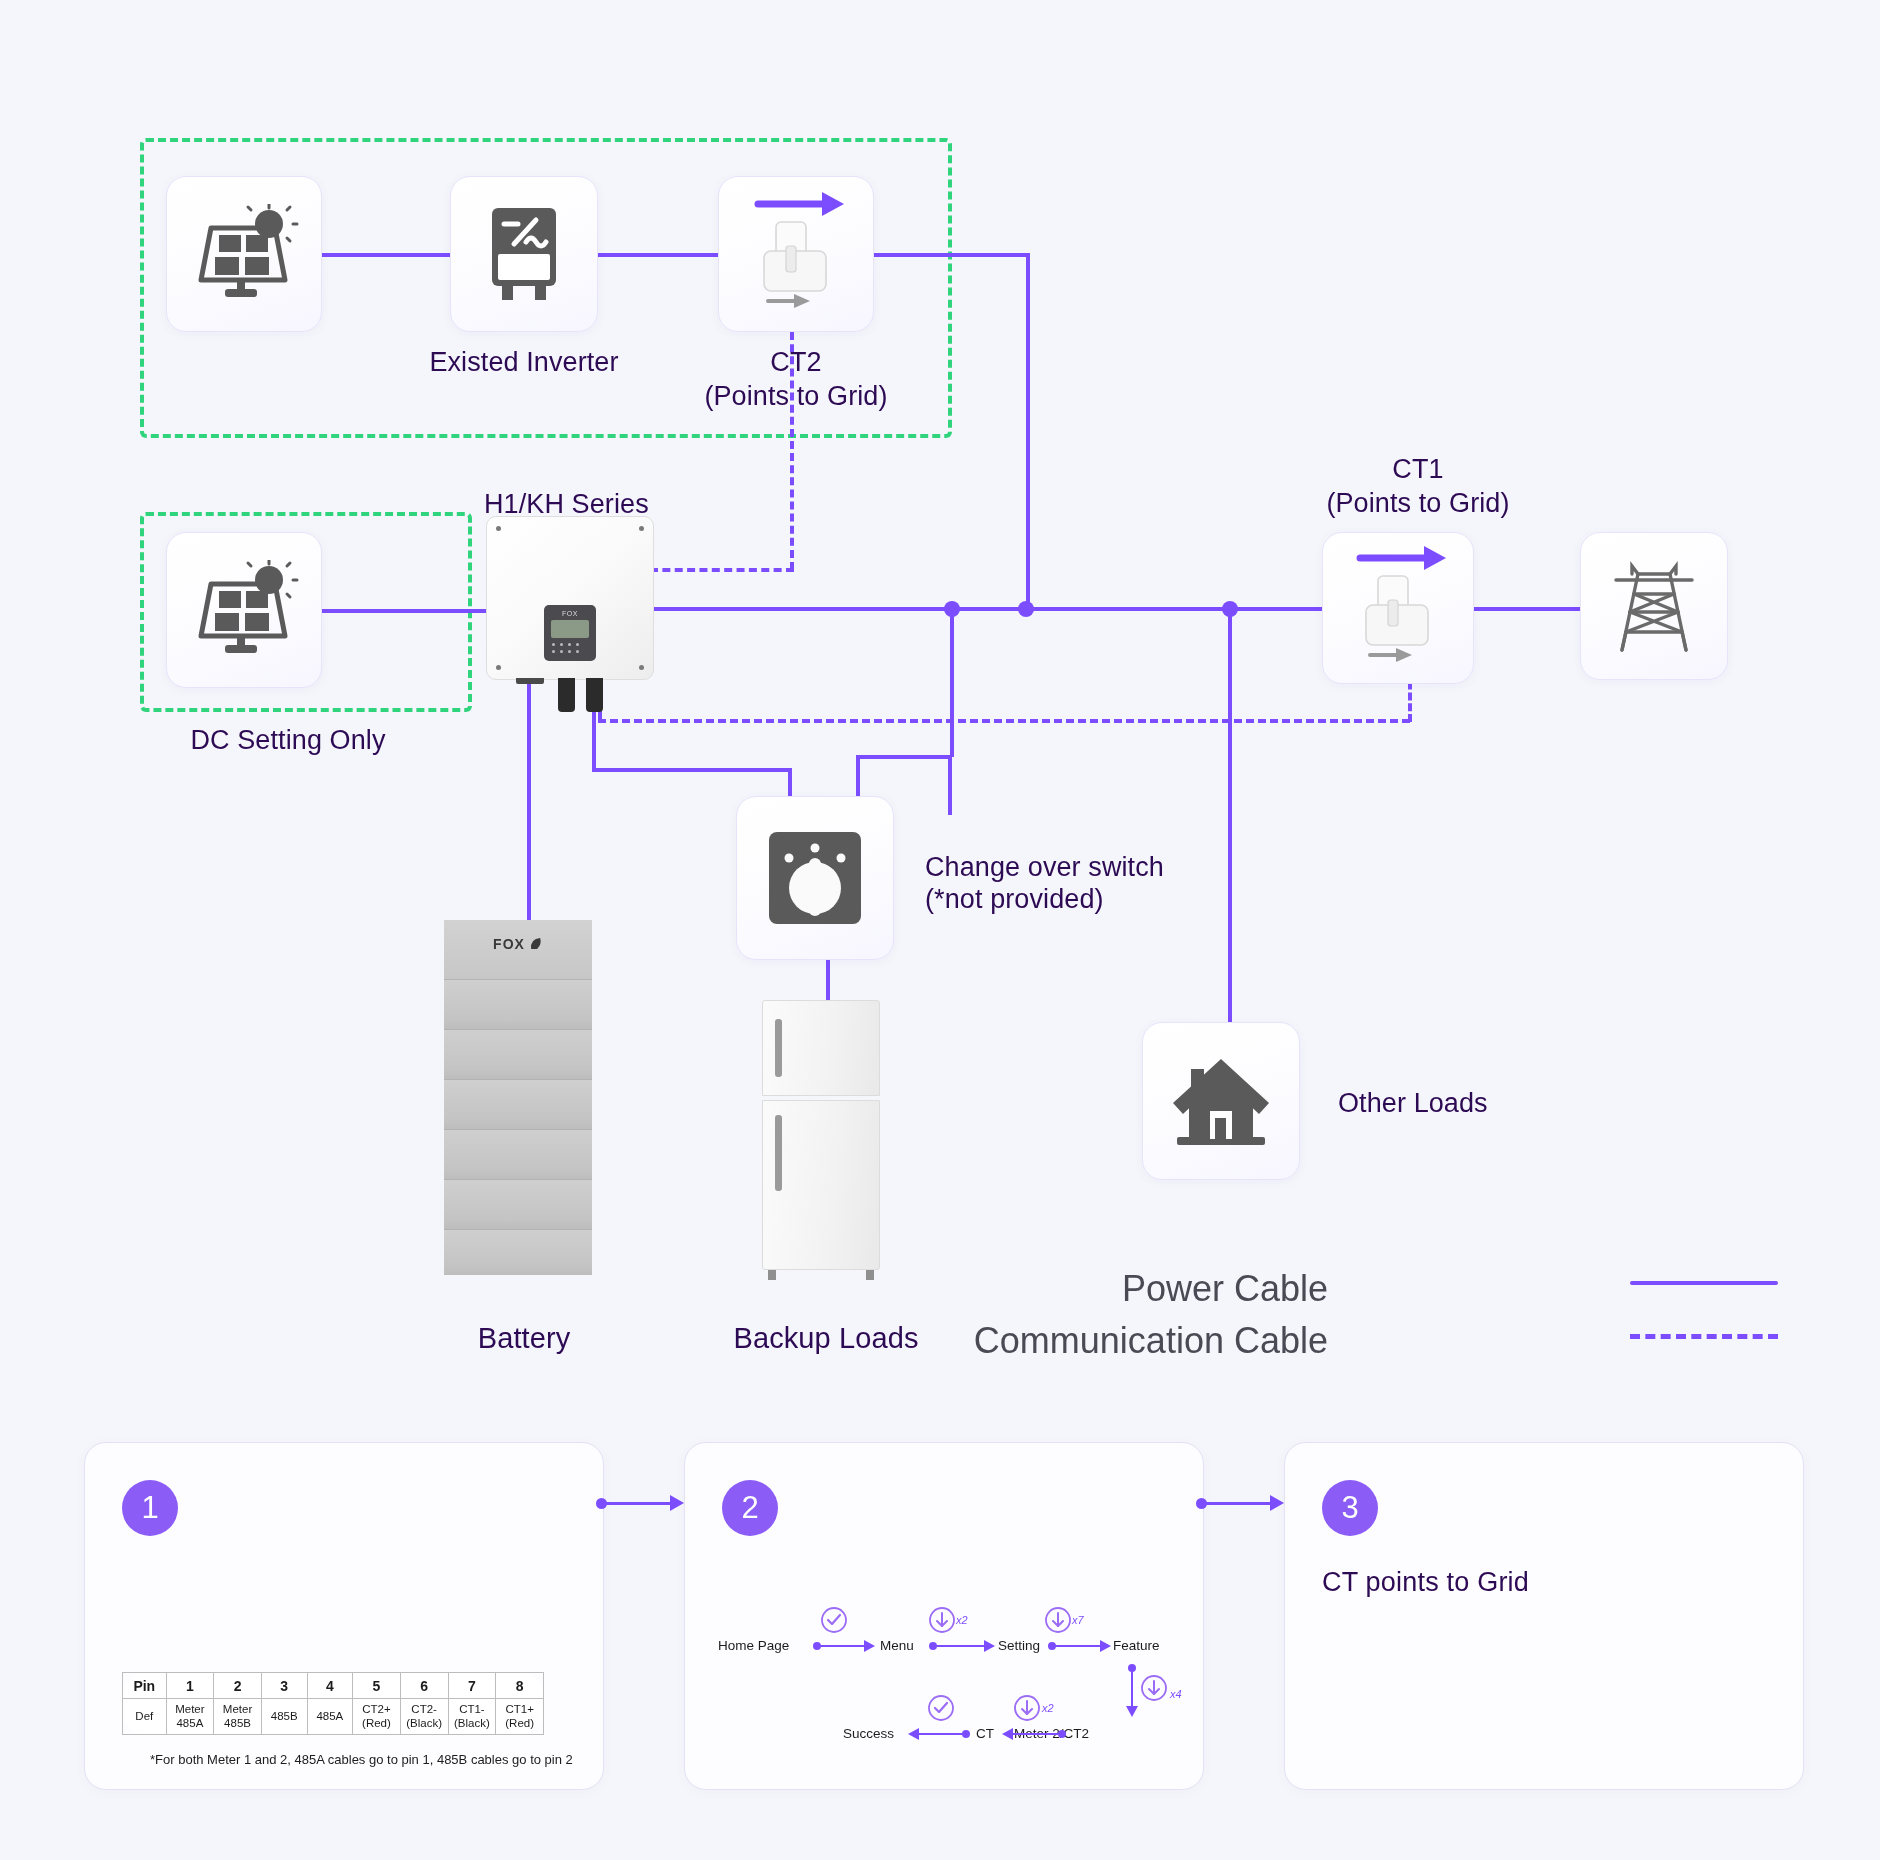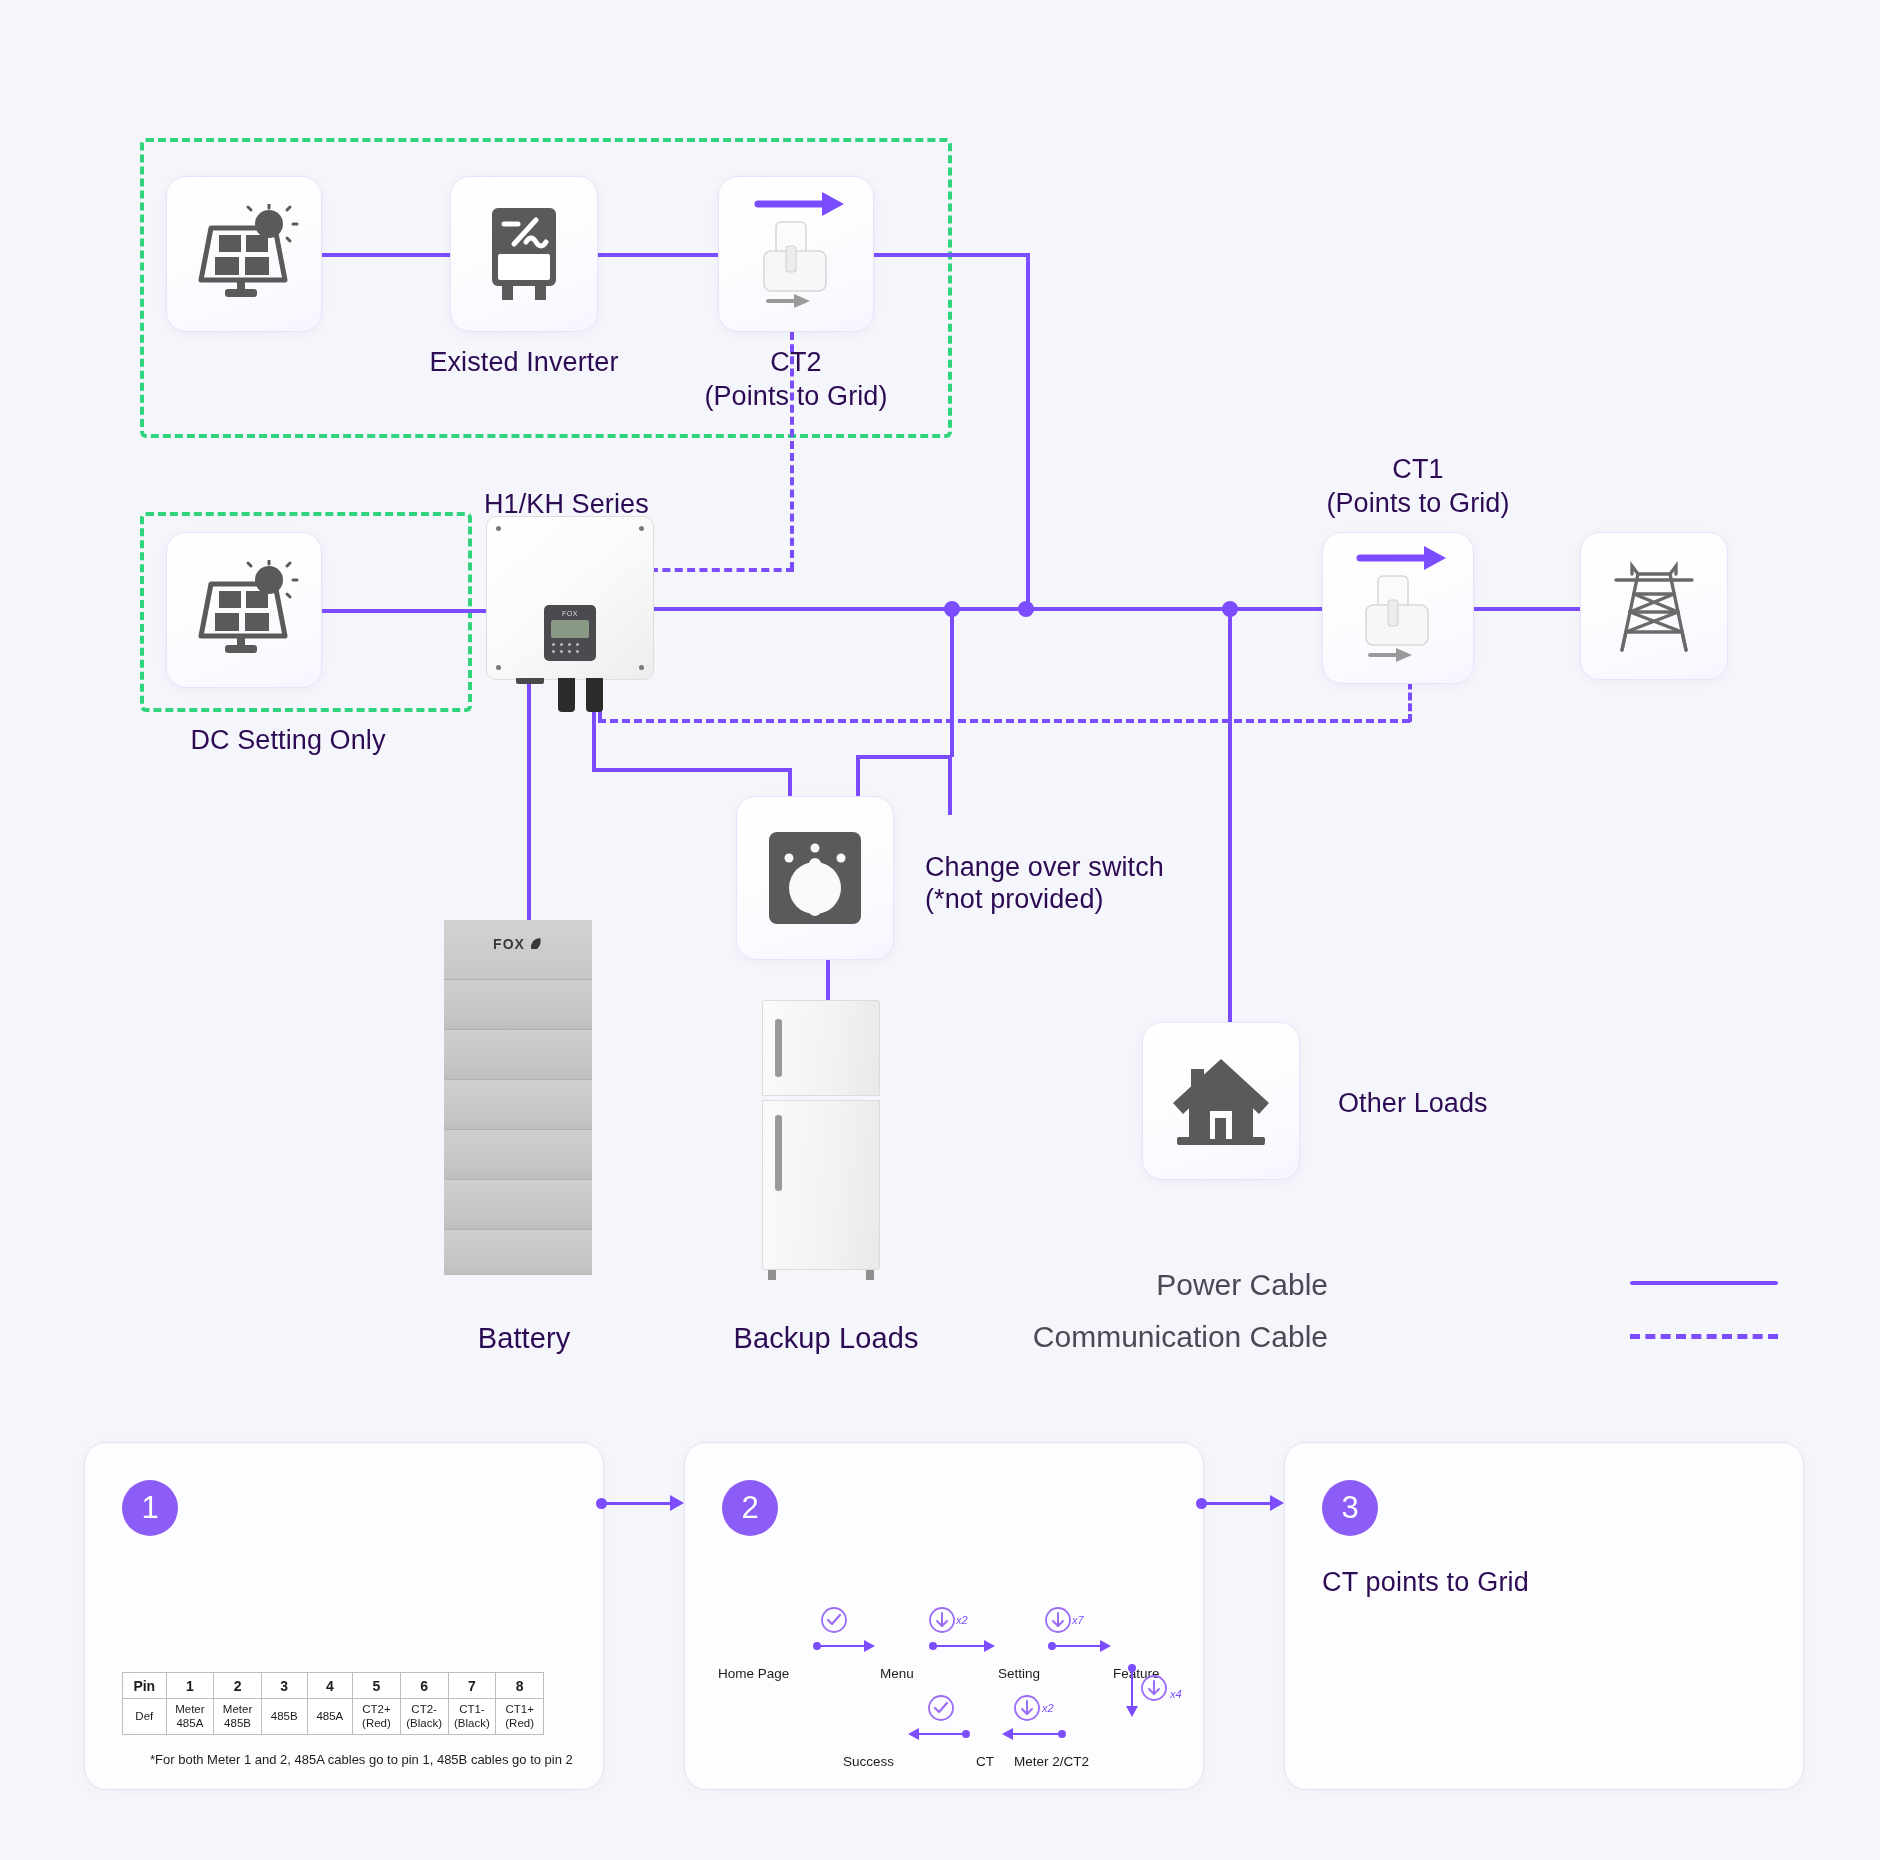--- a/index.html
+++ b/index.html
@@ -99,28 +99,28 @@
   }
   table.pintbl tr.hdr th { height: 26px; font-weight: bold; font-size: 14px; }
   table.pintbl tr.body td { height: 36px; font-size: 11.5px; line-height: 1.18; }
   .pu { color: #7c4dff; font-weight: bold; }
   .rd { color: #ef4444; font-weight: bold; }
   .tblnote {
     position: absolute; font-size: 13px; color: #1c1c1c; white-space: pre;
   }
 
   
-  .flowtxt { position: absolute; font-size: 13.5px; color: #1c1c1c; white-space: pre; margin-top: 28px; }
+  .flowtxt { position: absolute; font-size: 13.5px; color: #1c1c1c; white-space: pre; }
   .flowdot { position: absolute; width: 8px; height: 8px; border-radius: 50%; background: #7c4dff; }
   .flowline { position: absolute; background: #7c4dff; height: 2px; }
   .flowlinev { position: absolute; background: #7c4dff; width: 2px; }
   .xlab { position: absolute; font-size: 11px; color: #7c4dff; font-style: italic; }
 
   
-  .legtxt { position: absolute; font-size: 30px; color: #4a4a55; white-space: pre; text-align: right; }
+  .legtxt { position: absolute; font-size: 36px; color: #4a4a55; white-space: pre; text-align: right; }
   .legline { position: absolute; height: 4px; background: #7c4dff; border-radius: 2px; }
   .legdash { position: absolute; height: 0; border-top: 5px dashed #7c4dff; }
 
   
   .conn { position: absolute; height: 3px; background: #7c4dff; }
   .conndot { position: absolute; width: 11px; height: 11px; border-radius: 50%; background: #7c4dff; }
 
   
   .battery { position: absolute; }
   .batt-seg {

